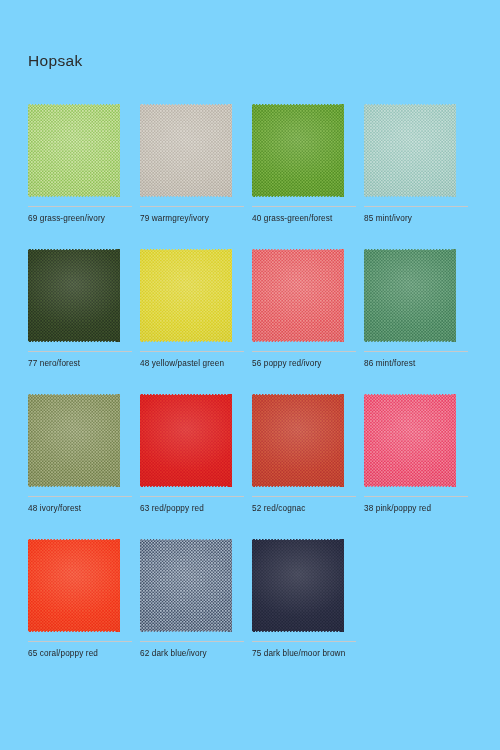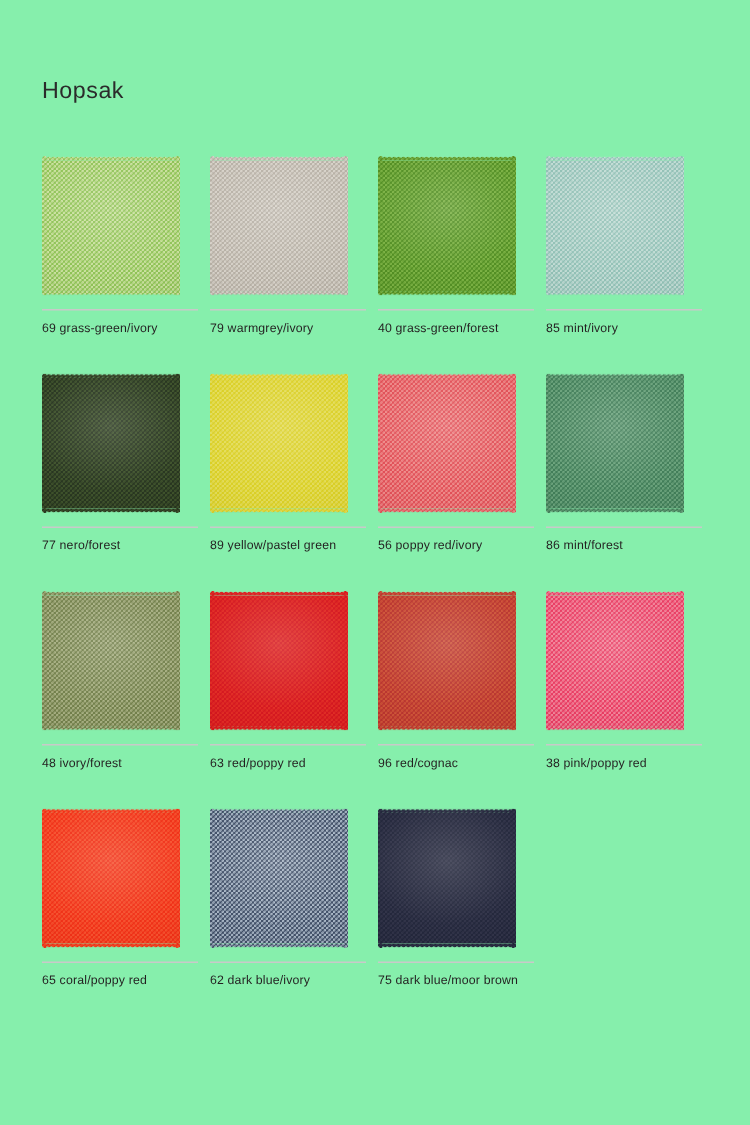--- a/index.html
+++ b/index.html
@@ -14,21 +14,21 @@
     overflow: hidden;
     font-family: "Liberation Sans", sans-serif;
     color: #231f20;
     -webkit-font-smoothing: antialiased;
   }
 
   #page {
     position: relative;
     width: 500px;
     height: 750px;
-    background: #86efac;
+    background: #7dd3fc;
     box-sizing: border-box;
   }
 
   
   #page-title {
     position: absolute;
     left: 28px;
     top: 53px;
     font-size: 15.5px;
     font-weight: 400;
@@ -169,21 +169,21 @@
         </div>
         <div class="swatch-rule"></div>
         <div class="swatch-label">77 nero/forest</div>
       </div>
       <div class="swatch-cell">
         <div class="swatch-frame">
           <div class="swatch-fabric" style="--c1: #d9ce1e; --c2: #e4dd5c;"></div>
           <div class="swatch-sheen"></div>
         </div>
         <div class="swatch-rule"></div>
-        <div class="swatch-label">89 yellow/pastel green</div>
+        <div class="swatch-label">48 yellow/pastel green</div>
       </div>
       <div class="swatch-cell">
         <div class="swatch-frame">
           <div class="swatch-fabric" style="--c1: #e04a52; --c2: #ef8e8c;"></div>
           <div class="swatch-sheen"></div>
         </div>
         <div class="swatch-rule"></div>
         <div class="swatch-label">56 poppy red/ivory</div>
       </div>
       <div class="swatch-cell">
@@ -209,21 +209,21 @@
         </div>
         <div class="swatch-rule"></div>
         <div class="swatch-label">63 red/poppy red</div>
       </div>
       <div class="swatch-cell">
         <div class="swatch-frame">
           <div class="swatch-fabric" style="--c1: #b8302a; --c2: #cf5334;"></div>
           <div class="swatch-sheen"></div>
         </div>
         <div class="swatch-rule"></div>
-        <div class="swatch-label">96 red/cognac</div>
+        <div class="swatch-label">52 red/cognac</div>
       </div>
       <div class="swatch-cell">
         <div class="swatch-frame">
           <div class="swatch-fabric" style="--c1: #e8365e; --c2: #f2879b;"></div>
           <div class="swatch-sheen"></div>
         </div>
         <div class="swatch-rule"></div>
         <div class="swatch-label">38 pink/poppy red</div>
       </div>
       <div class="swatch-cell">

